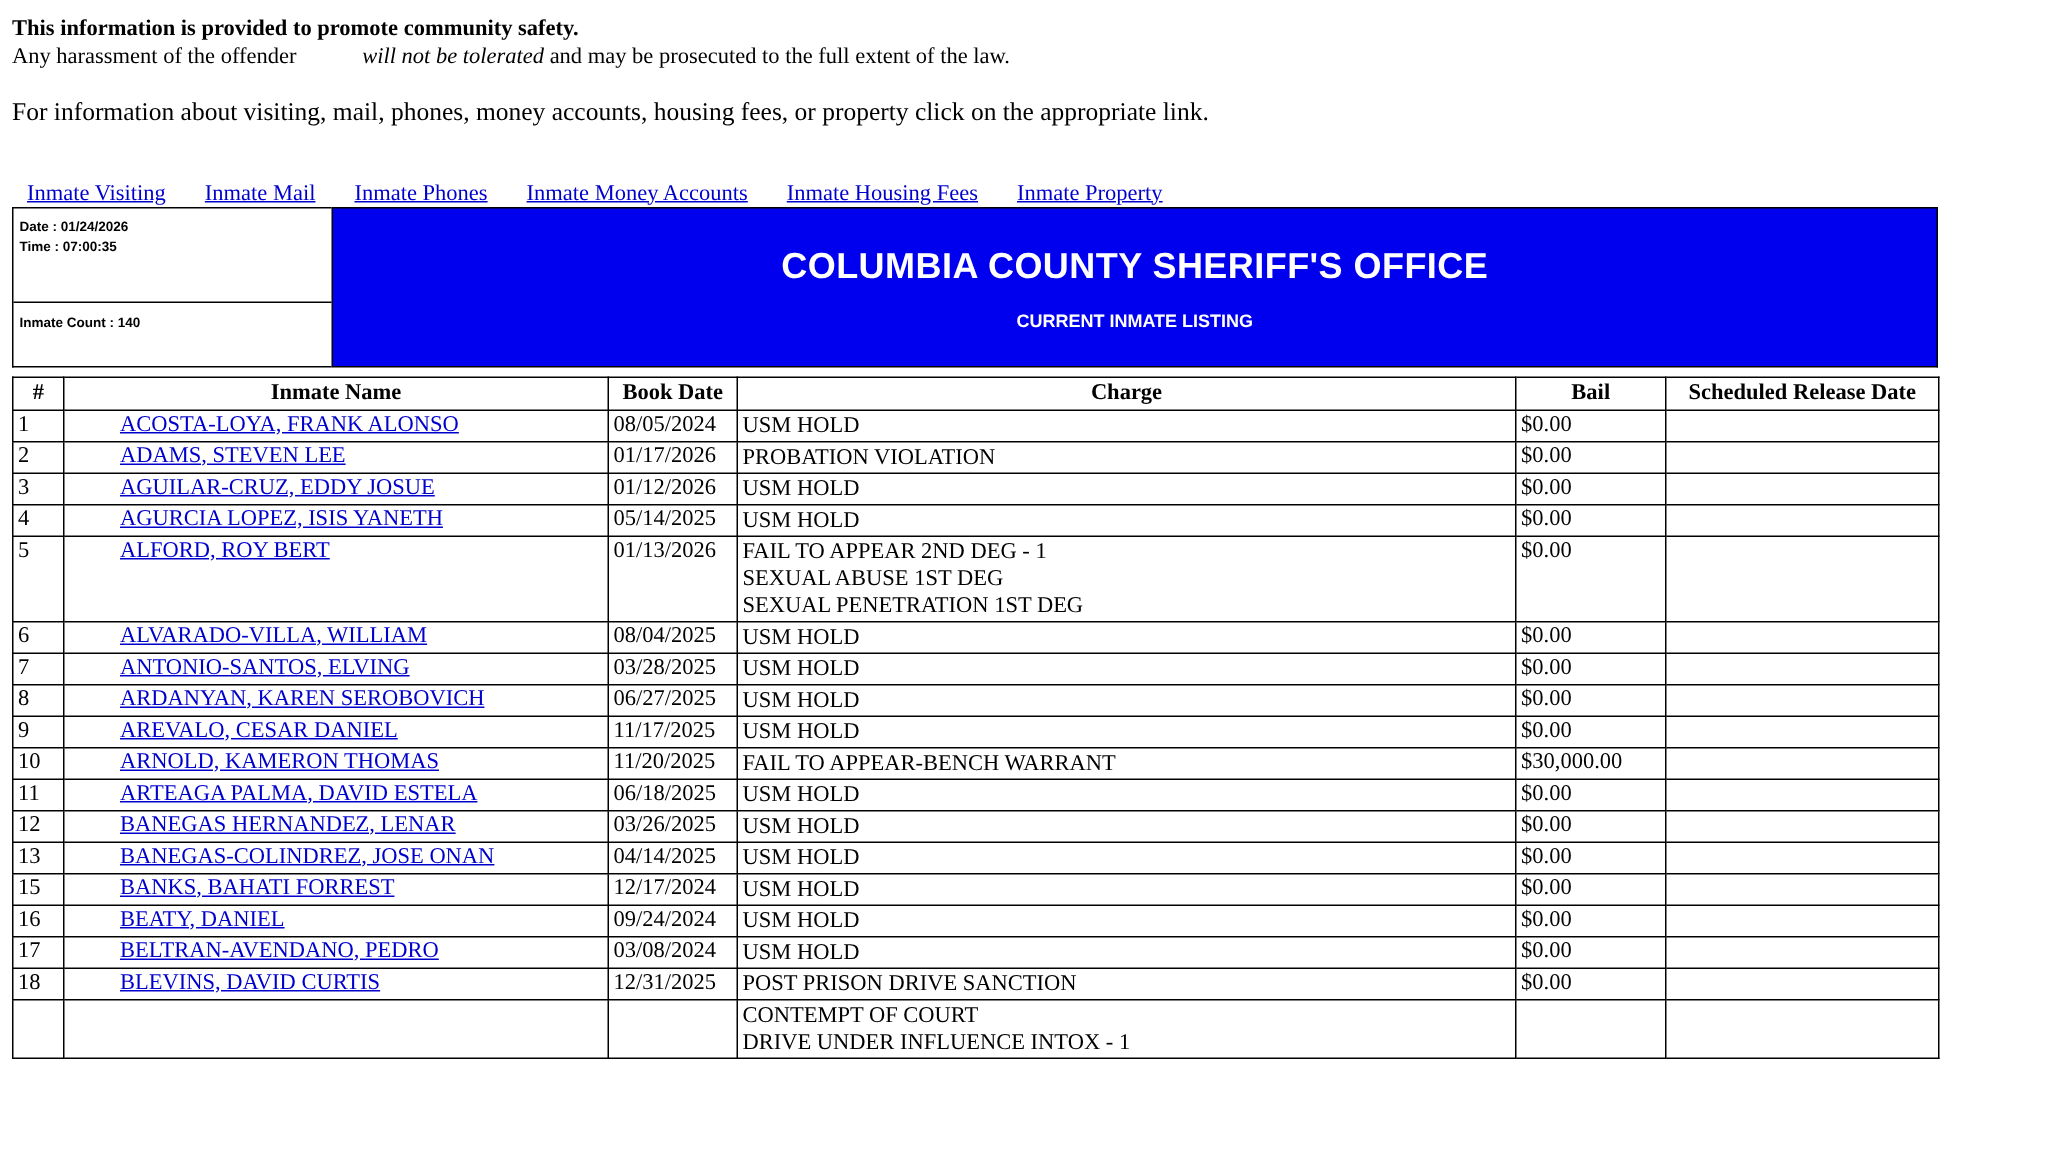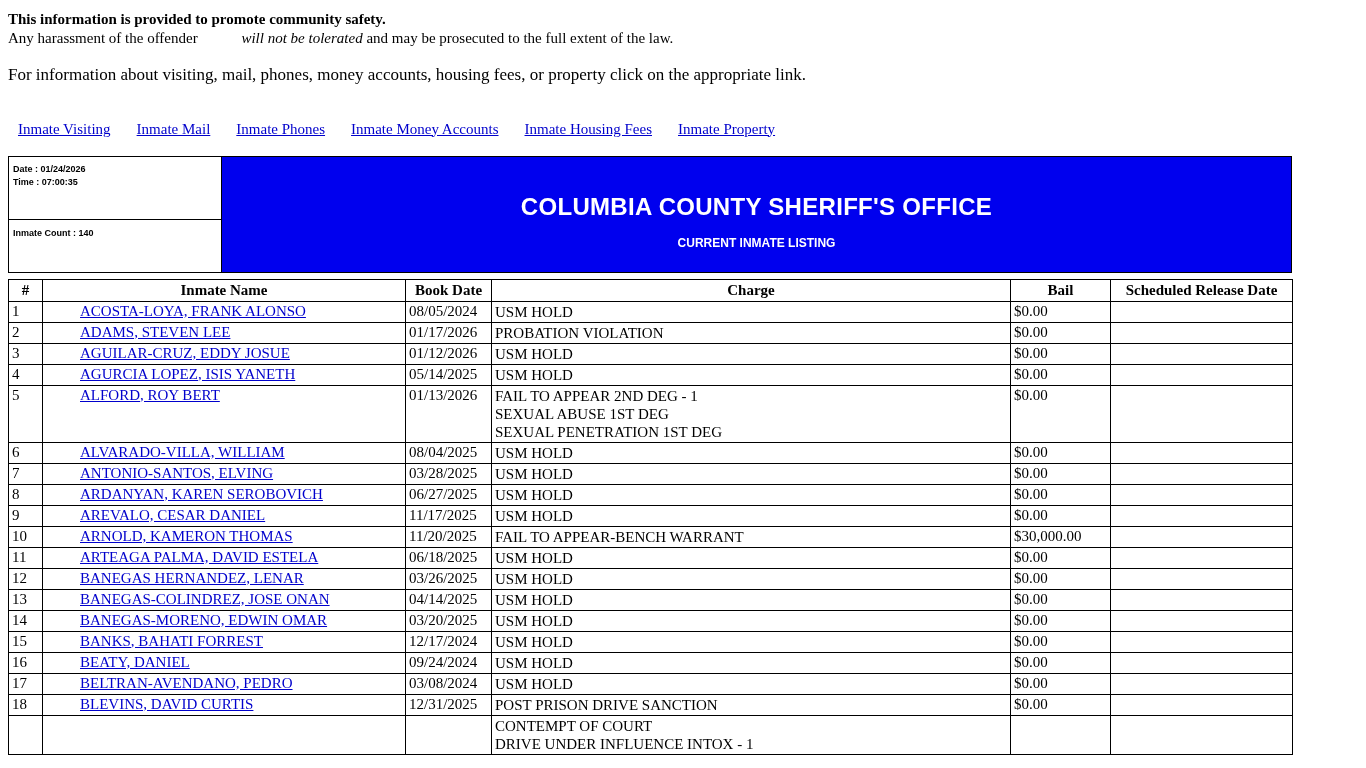--- a/index.html
+++ b/index.html
@@ -42,21 +42,20 @@
     margin-left: 10px;
     font-size: 15px;
   }
   .links a {
     color: #0000cc;
     text-decoration: underline;
     margin-right: 26px;
     cursor: pointer;
   }
   .header-table {
-    margin-top: 18px;
     border-collapse: collapse;
     width: 1284px;
     border: 1px solid #000;
   }
   .header-left {
     width: 212px;
     vertical-align: top;
     padding: 0;
     border-right: 1px solid #000;
   }
@@ -81,21 +80,21 @@
     text-align: center;
     vertical-align: middle;
     padding: 0;
   }
   .hr-title {
     color: #ffffff;
     font-family: "Liberation Sans", sans-serif;
     font-size: 24px;
     font-weight: bold;
     letter-spacing: 0.3px;
-    padding-top: 36px;
+    padding-top: 24px;
   }
   .hr-sub {
     color: #ffffff;
     font-family: Liberation Sans, sans-serif;
     font-size: 12px;
     font-weight: bold;
     padding-top: 15px;
     padding-bottom: 22px;
   }
   table.inmates {
@@ -287,28 +286,20 @@
         </tr>
         <tr>
           <td class="num vmid">13</td>
           <td class="name vmid"><a href="#">BANEGAS-COLINDREZ, JOSE ONAN</a></td>
           <td class="book vmid">04/14/2025</td>
           <td class="charge">USM HOLD</td>
           <td class="bail vmid">$0.00</td>
           <td class="rel vmid"></td>
         </tr>
         <tr>
-          <td class="num vmid">14</td>
-          <td class="name vmid"><a href="#">BANEGAS-MORENO, EDWIN OMAR</a></td>
-          <td class="book vmid">03/20/2025</td>
-          <td class="charge">USM HOLD</td>
-          <td class="bail vmid">$0.00</td>
-          <td class="rel vmid"></td>
-        </tr>
-        <tr>
           <td class="num vmid">15</td>
           <td class="name vmid"><a href="#">BANKS, BAHATI FORREST</a></td>
           <td class="book vmid">12/17/2024</td>
           <td class="charge">USM HOLD</td>
           <td class="bail vmid">$0.00</td>
           <td class="rel vmid"></td>
         </tr>
         <tr>
           <td class="num vmid">16</td>
           <td class="name vmid"><a href="#">BEATY, DANIEL</a></td>

